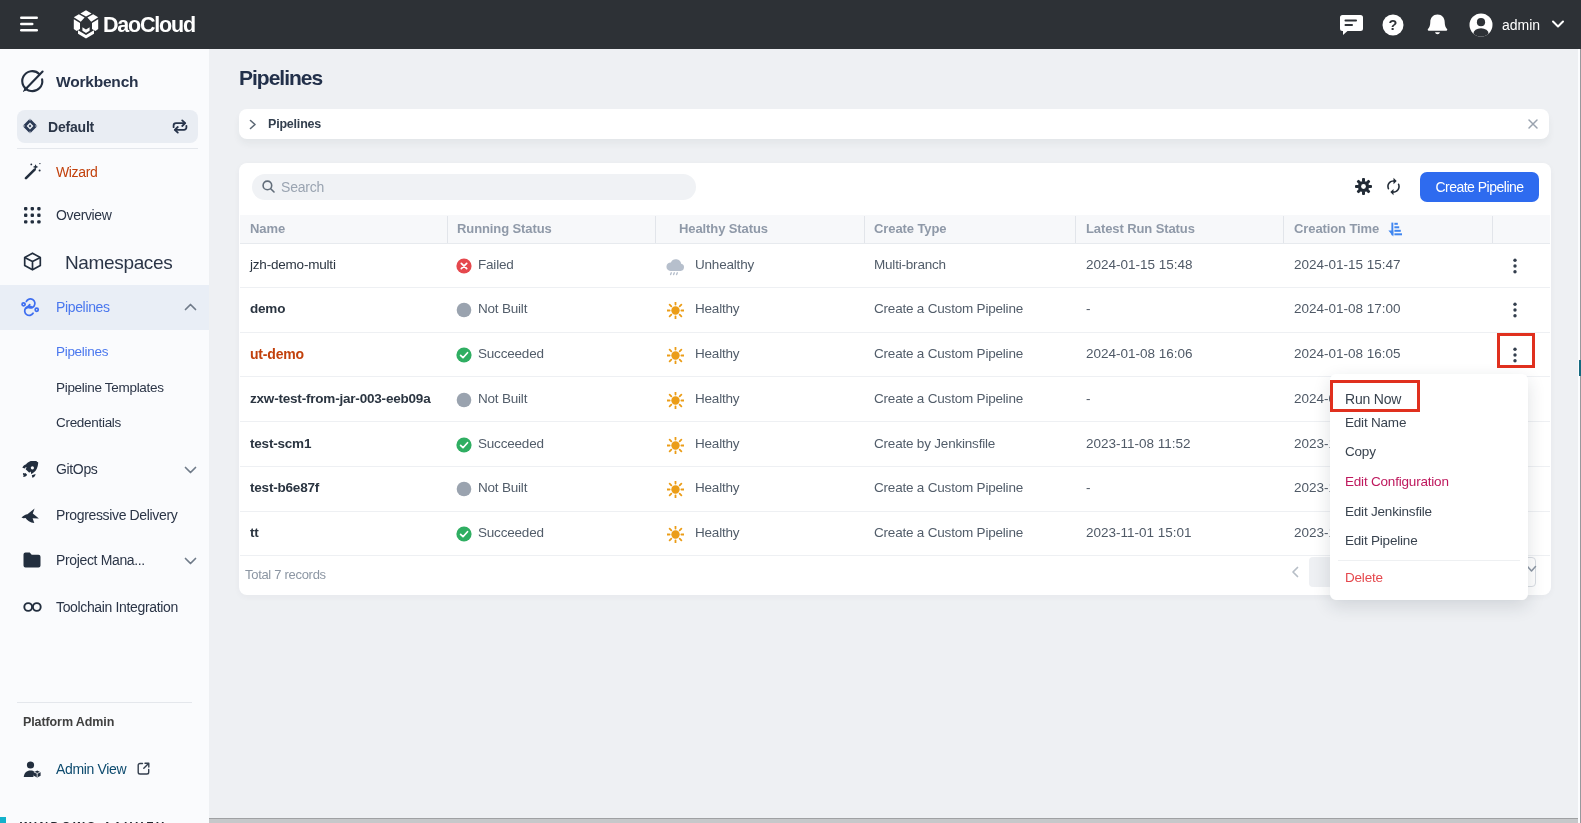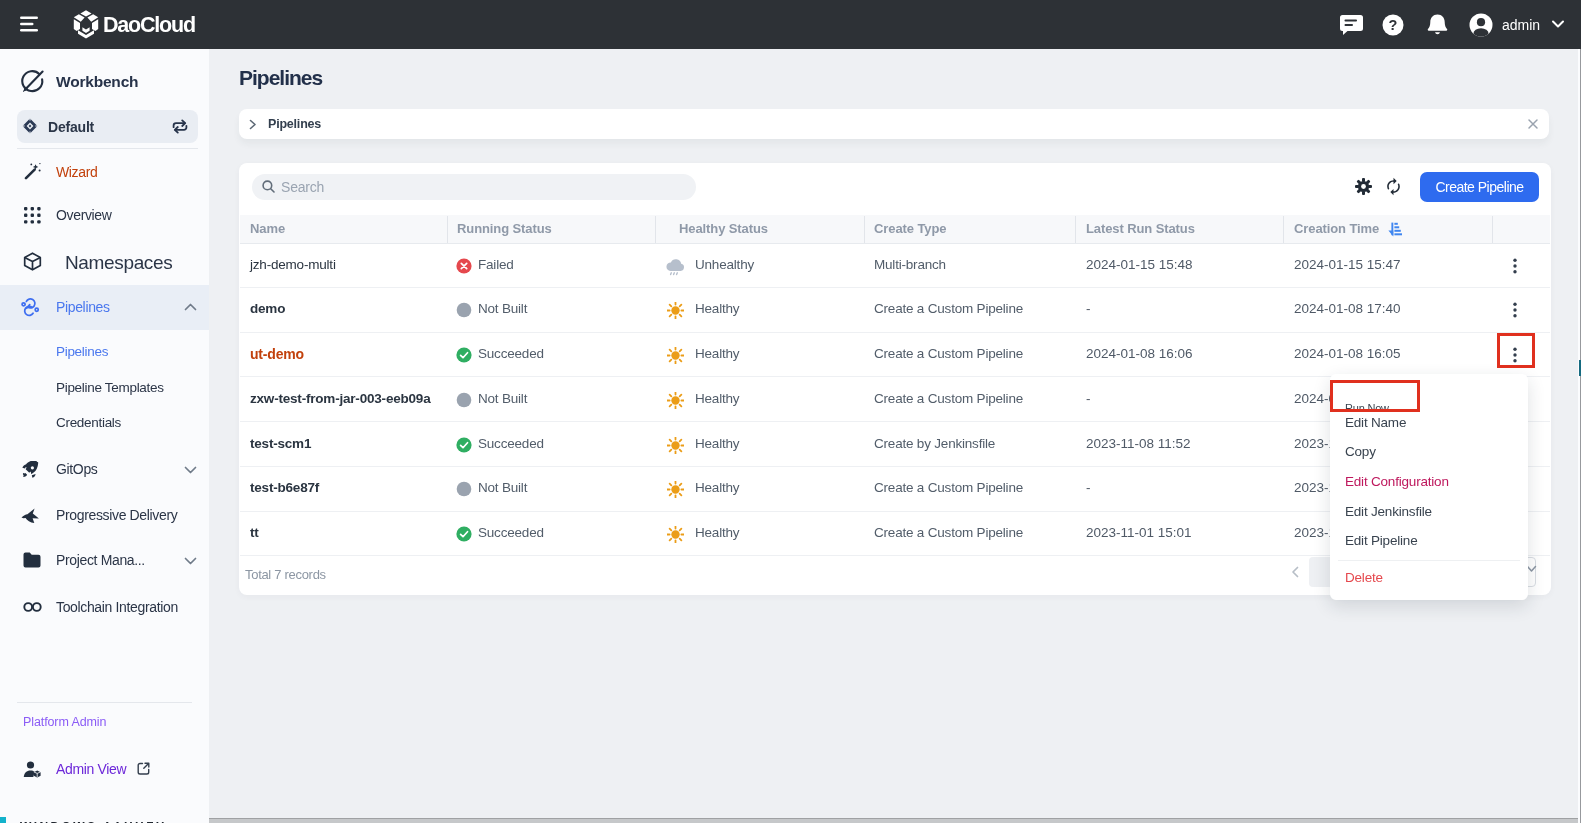--- a/index.html
+++ b/index.html
@@ -171,29 +171,29 @@
   <path d="M1.5 1.5 L6.5 6.5 L11.5 1.5" fill="none" stroke="#707b89" stroke-width="1.7" stroke-linecap="round" stroke-linejoin="round"></path>
  </svg>
 
  <svg class="abs ico" style="left:23px;top:600px" width="19" height="14" viewBox="0 0 19 14">
   <circle cx="5.2" cy="7" r="3.9" fill="none" stroke="#222e3e" stroke-width="1.9"></circle>
   <circle cx="13.8" cy="7" r="3.9" fill="none" stroke="#222e3e" stroke-width="1.9"></circle>
  </svg>
  <div class="abs" style="left:56px;top:599px;font-size:14px;letter-spacing:-0.35px;color:#2b3547">Toolchain Integration</div>
 
  <div class="abs" style="left:17px;top:702px;width:175px;height:1px;background:#e4e7ec"></div>
- <div class="abs" style="left:23px;top:715px;font-size:12.5px;font-weight:400;letter-spacing:-0.1px;color:#8b5cf6">Platform Admin</div>
+ <div class="abs" style="left:23px;top:715px;font-size:12.5px;font-weight:700;letter-spacing:-0.1px;color:#404040">Platform Admin</div>
 
  <svg class="abs ico" style="left:23px;top:761px" width="19" height="17" viewBox="0 0 19 17">
   <circle cx="7.5" cy="4" r="3.6" fill="#222e3e"></circle>
   <path d="M0.8 16 c0 -4 3 -6.6 6.7 -6.6 c1.6 0 3.1 0.5 4.2 1.4 l-1.4 5.2 Z" fill="#222e3e"></path>
   <path d="M14.2 9.4 l3.4 1.9 v3.4 l-3.4 1.9 -3.4 -1.9 v-3.4 Z" fill="#222e3e"></path>
   <path d="M14.2 12.4 l3.4 -1.5 M14.2 12.4 l-3.4 -1.5 M14.2 12.4 v3.6" stroke="#fafbfd" stroke-width="0.8"></path>
  </svg>
- <div class="abs" style="left:56px;top:761px;font-size:14px;letter-spacing:-0.35px;color:#6d28d9">Admin View</div>
+ <div class="abs" style="left:56px;top:761px;font-size:14px;letter-spacing:-0.35px;color:#0c4a6e">Admin View</div>
  <svg class="abs ico" style="left:137px;top:762px" width="13" height="13" viewBox="0 0 13 13">
   <path d="M5.5 1.5 H3 a1.8 1.8 0 0 0 -1.8 1.8 v6.9 a1.8 1.8 0 0 0 1.8 1.8 h6.9 a1.8 1.8 0 0 0 1.8 -1.8 V7.5" fill="none" stroke="#333e4d" stroke-width="1.4" stroke-linecap="round"></path>
   <path d="M8 1.2 h3.8 v3.8 M11.5 1.5 L6.8 6.2" fill="none" stroke="#333e4d" stroke-width="1.4" stroke-linecap="round" stroke-linejoin="round"></path>
  </svg>
 </div>
 
 <div id="main">
 
  <div class="abs" style="left:239px;top:66px;font-size:21px;font-weight:700;color:#22304a;letter-spacing:-1px">Pipelines</div>
 
@@ -306,21 +306,21 @@
 <line x1="4.33" y1="12.67" x2="2.63" y2="14.37"></line>
 <line x1="2.60" y1="8.50" x2="0.20" y2="8.50"></line>
 <line x1="4.33" y1="4.33" x2="2.63" y2="2.63"></line>
 <line x1="8.50" y1="2.60" x2="8.50" y2="0.20"></line>
 <line x1="12.67" y1="4.33" x2="14.37" y2="2.63"></line>
           </g>
         </svg>
 <div class="abs" style="left:695px;top:301.4px;font-size:13.5px;letter-spacing:-0.2px;color:#525d6a">Healthy</div>
 <div class="abs" style="left:874px;top:301.4px;font-size:13.5px;letter-spacing:-0.2px;color:#525d6a">Create a Custom Pipeline</div>
 <div class="abs" style="left:1086px;top:301.4px;font-size:13.5px;color:#4f5966">-</div>
-<div class="abs" style="left:1294px;top:301.4px;font-size:13.5px;color:#4f5966">2024-01-08 17:40</div>
+<div class="abs" style="left:1294px;top:301.4px;font-size:13.5px;color:#4f5966">2024-01-08 17:00</div>
 <svg class="abs ico" style="left:1511px;top:302.4px" width="8" height="16" viewBox="0 0 8 16">
           <g fill="#333e4d">
             <circle cx="4" cy="2.2" r="1.7"></circle>
             <circle cx="4" cy="8" r="1.7"></circle>
             <circle cx="4" cy="13.8" r="1.7"></circle>
           </g>
         </svg>
 
 <div class="abs" style="left:240px;top:376.4px;width:1310px;height:1px;background:#eef0f3"></div>
 <div class="abs" style="left:250px;top:346.1px;font-size:14px;font-weight:700;letter-spacing:-0.2px;color:#c2410c">ut-demo</div>
@@ -488,21 +488,21 @@
  <div class="abs" style="left:1309px;top:557px;width:40px;height:30px;background:#eef0f3;border-radius:4px"></div>
  <div class="abs" style="left:1438px;top:557px;width:98px;height:30px;background:#fff;border:1px solid #d9dde3;border-radius:4px"></div>
  <svg class="abs ico" style="left:1526px;top:565px" width="11" height="8" viewBox="0 0 11 8">
   <path d="M1.5 1.5 L5.5 6 L9.5 1.5" fill="none" stroke="#8c96a3" stroke-width="1.5" stroke-linecap="round" stroke-linejoin="round"></path>
  </svg>
 </div>
 
 <div id="overlays">
 
  <div class="abs" style="left:1330px;top:374px;width:198px;height:226px;background:#fff;border-radius:6px;box-shadow:0 6px 18px rgba(30,40,60,0.14)"></div>
- <div class="abs" style="left:1345px;top:402px;font-size:11px;letter-spacing:-0.2px;color:#39434f">Run Now</div>
+ <div class="abs" style="left:1345px;top:391px;font-size:14px;letter-spacing:-0.2px;color:#39434f">Run Now</div>
  <div class="abs" style="left:1345px;top:415px;font-size:13.5px;letter-spacing:-0.2px;color:#39434f">Edit Name</div>
  <div class="abs" style="left:1345px;top:444px;font-size:13.5px;letter-spacing:-0.2px;color:#39434f">Copy</div>
  <div class="abs" style="left:1345px;top:474px;font-size:13.5px;letter-spacing:-0.2px;color:#be185d">Edit Configuration</div>
  <div class="abs" style="left:1345px;top:504px;font-size:13.5px;letter-spacing:-0.2px;color:#39434f">Edit Jenkinsfile</div>
  <div class="abs" style="left:1345px;top:533px;font-size:13.5px;letter-spacing:-0.2px;color:#39434f">Edit Pipeline</div>
  <div class="abs" style="left:1338px;top:560px;width:182px;height:1px;background:#eef0f2"></div>
  <div class="abs" style="left:1345px;top:570px;font-size:13.5px;letter-spacing:-0.2px;color:#e5484d">Delete</div>
 
  <div class="abs" style="left:1497px;top:333px;width:38px;height:35px;border:3px solid #e0301e"></div>
  <div class="abs" style="left:1330px;top:380px;width:90px;height:32px;border:3px solid #e0301e"></div>

